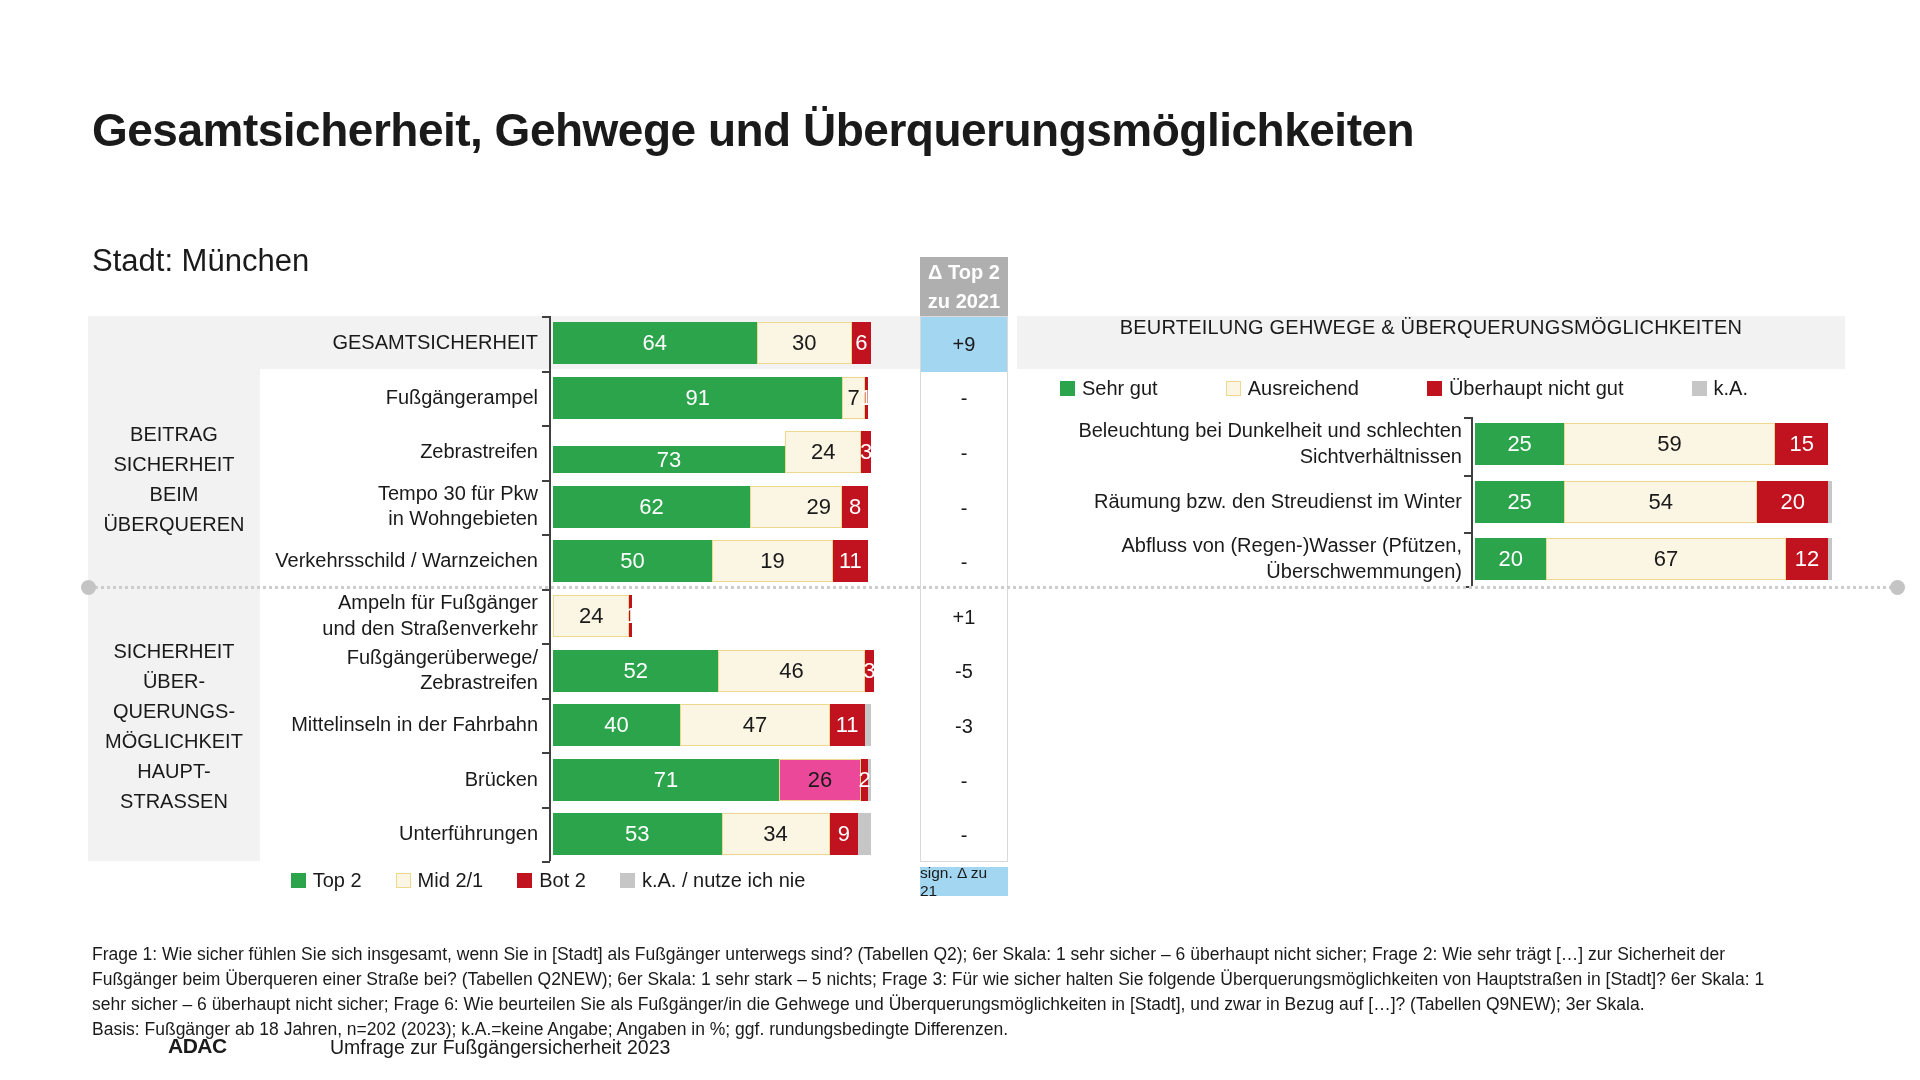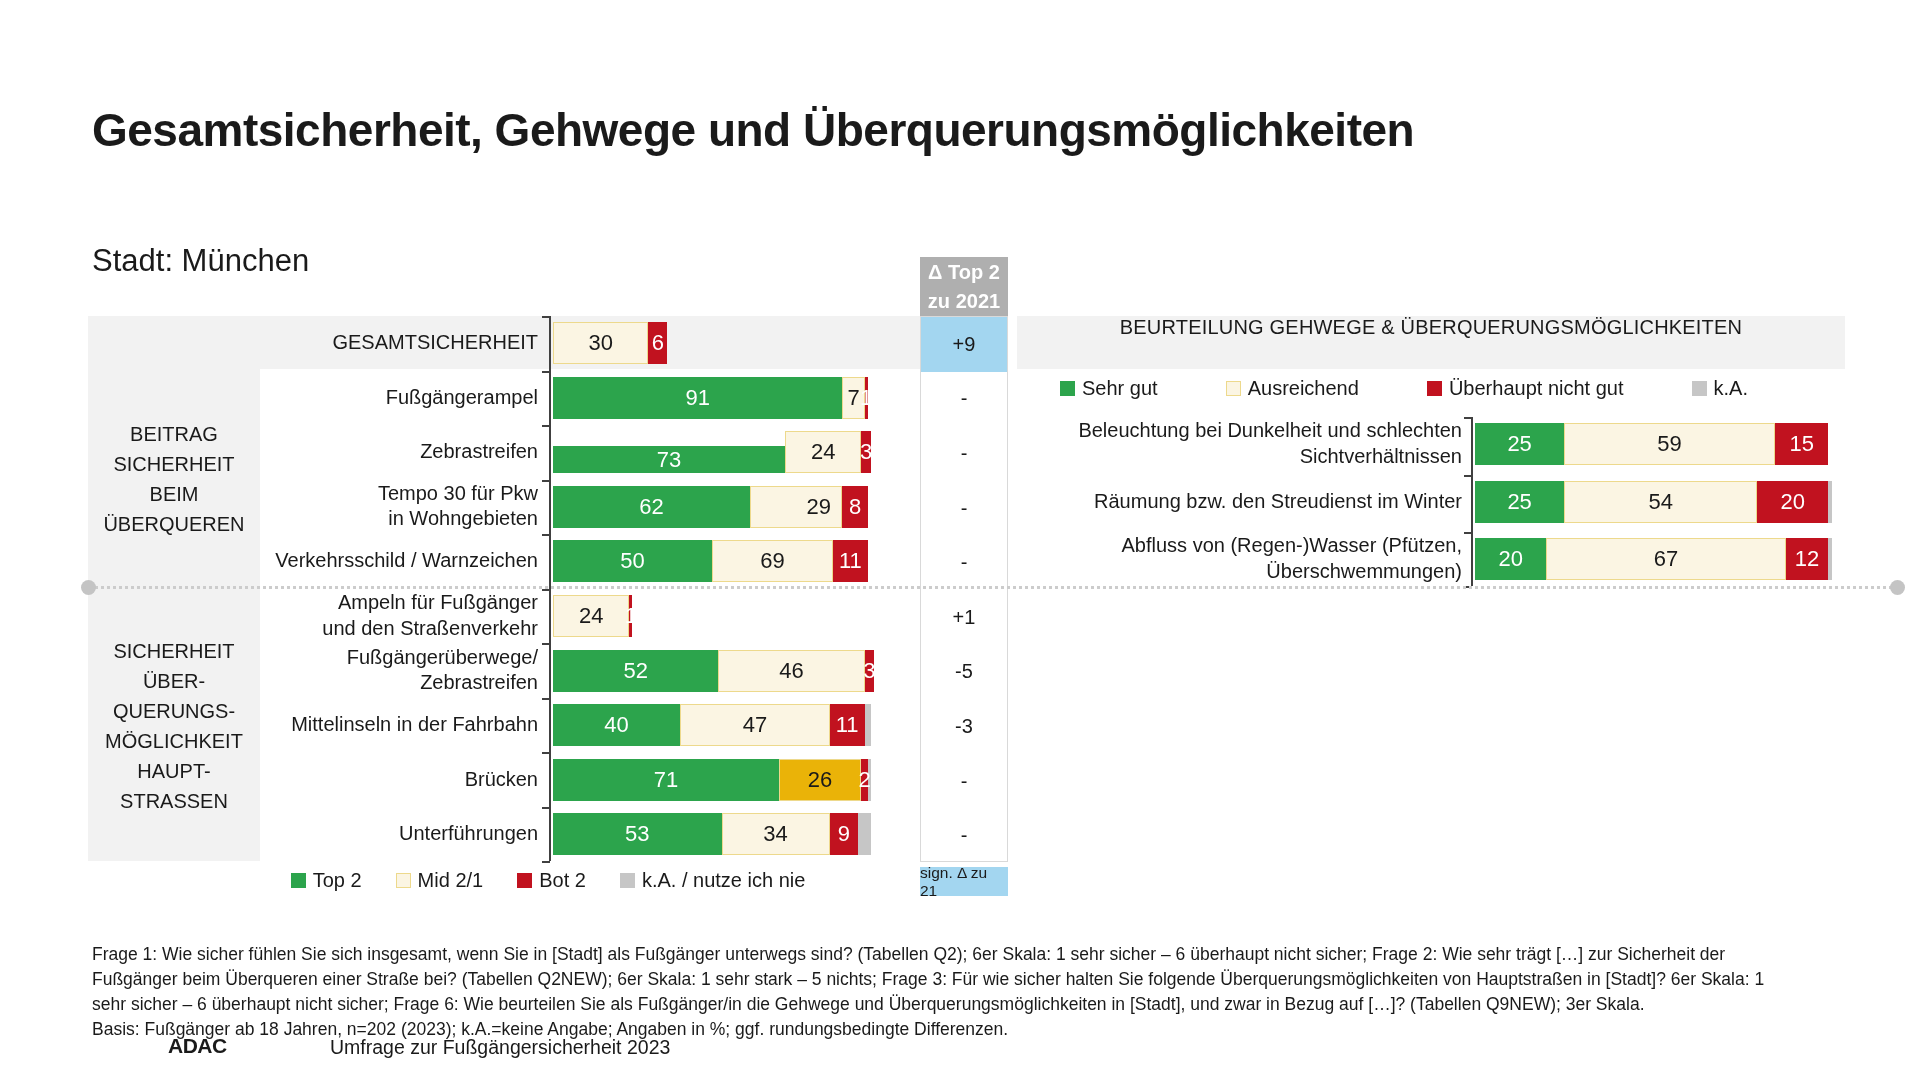--- a/index.html
+++ b/index.html
@@ -121,20 +121,23 @@
     </div>
     <div class="legend-item">
       <span class="sq" style="background: rgb(198, 198, 198);"></span>
       <span>k.A.</span>
     </div>
   </div>
 
 <div id="chart-layer">
     <div class="row-label" style="left: 96px; width: 442px; top: 343px;">GESAMTSICHERHEIT</div>
     <div class="bar" style="left: 553px; top: 322px;">
+      <div class="seg seg0" style="width: 203.52px; background: rgb(44, 164, 76);">
+        <span class="segval">64</span>
+      </div>
       <div class="seg seg1" style="width: 95.4px; background: rgb(251, 245, 227);">
         <span class="segval dark">30</span>
       </div>
       <div class="seg seg2" style="width: 19.08px; background: rgb(193, 18, 31);">
         <span class="segval">6</span>
       </div>
     </div>
     <div class="row-label" style="left: 96px; width: 442px; top: 397.6px;">Fußgängerampel</div>
     <div class="bar" style="left: 553px; top: 376.6px;">
       <div class="seg seg0" style="width: 289.38px; background: rgb(44, 164, 76);">
@@ -171,21 +174,21 @@
       <div class="seg seg2" style="width: 25.44px; background: rgb(193, 18, 31);">
         <span class="segval">8</span>
       </div>
     </div>
     <div class="row-label" style="left: 96px; width: 442px; top: 561.4px;">Verkehrsschild / Warnzeichen</div>
     <div class="bar" style="left: 553px; top: 540.4px;">
       <div class="seg seg0" style="width: 159px; background: rgb(44, 164, 76);">
         <span class="segval">50</span>
       </div>
       <div class="seg seg1" style="width: 120.84px; background: rgb(251, 245, 227);">
-        <span class="segval dark">69</span>
+        <span class="segval dark">19</span>
       </div>
       <div class="seg seg2" style="width: 34.98px; background: rgb(193, 18, 31);">
         <span class="segval">11</span>
       </div>
     </div>
     <div class="row-label" style="left: 96px; width: 442px; top: 616px;">Ampeln für Fußgänger
 und den Straßenverkehr</div>
     <div class="bar" style="left: 553px; top: 595px;">
       <div class="seg seg1" style="width: 76.32px; background: rgb(251, 245, 227);">
         <span class="segval dark">24</span>
@@ -218,21 +221,21 @@
       <div class="seg seg2" style="width: 34.98px; background: rgb(193, 18, 31);">
         <span class="segval">11</span>
       </div>
       <div class="seg seg3" style="width: 6.36px; background: rgb(198, 198, 198);"></div>
     </div>
     <div class="row-label" style="left: 96px; width: 442px; top: 779.8px;">Brücken</div>
     <div class="bar" style="left: 553px; top: 758.8px;">
       <div class="seg seg0" style="width: 225.78px; background: rgb(44, 164, 76);">
         <span class="segval">71</span>
       </div>
-      <div class="seg seg1" style="width: 82.68px; background: #eab308;">
+      <div class="seg seg1" style="width: 82.68px; background: #ec4899;">
         <span class="segval dark">26</span>
       </div>
       <div class="seg seg2" style="width: 6.36px; background: rgb(193, 18, 31);">
         <span class="segval">2</span>
       </div>
       <div class="seg seg3" style="width: 3.18px; background: rgb(198, 198, 198);"></div>
     </div>
     <div class="row-label" style="left: 96px; width: 442px; top: 834.4px;">Unterführungen</div>
     <div class="bar" style="left: 553px; top: 813.4px;">
       <div class="seg seg0" style="width: 168.54px; background: rgb(44, 164, 76);">

